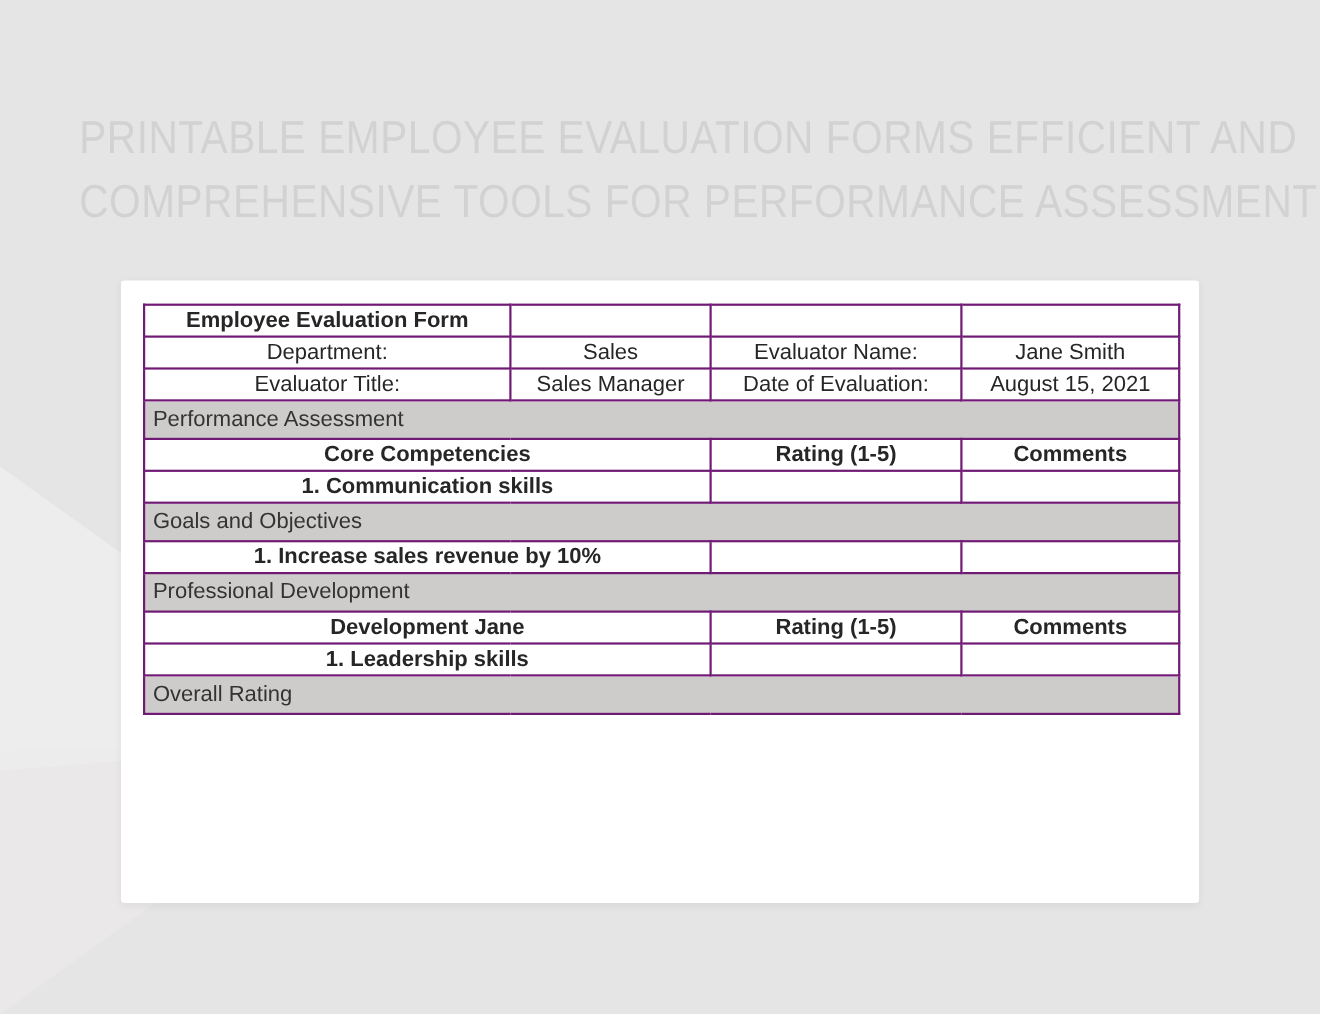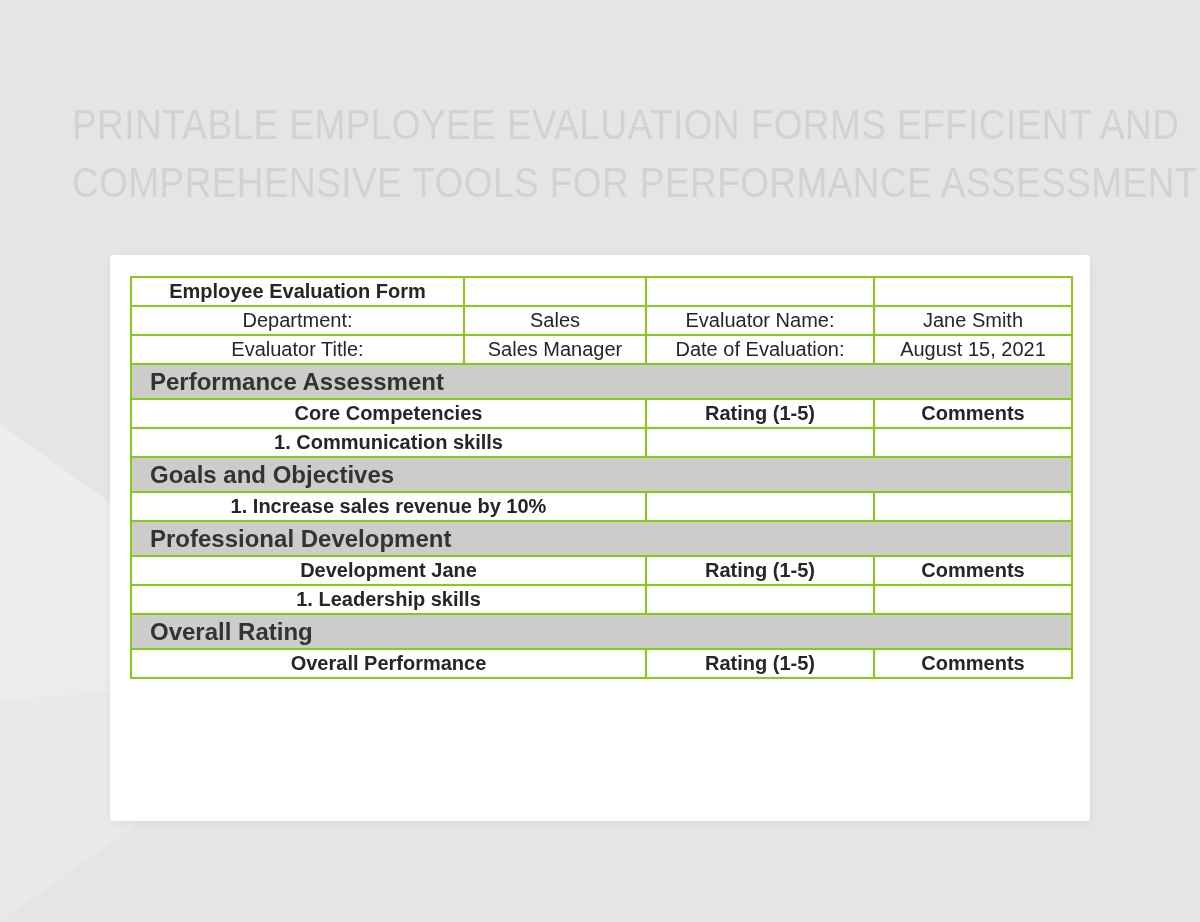--- a/index.html
+++ b/index.html
@@ -56,37 +56,37 @@
   table.eval {
     position: absolute;
     left: 20px;
     top: 21px;
     width: 941px;
     border-collapse: collapse;
     table-layout: fixed;
     color: #262626;
   }
   table.eval td {
-    border: 2px solid #84cc16;
+    border: 2px solid #701a75;
     text-align: center;
     vertical-align: middle;
     font-size: 20px;
     height: 29px;
     padding: 0 4px;
     overflow: hidden;
     white-space: nowrap;
   }
   td.bold { font-weight: 700; }
   tr.band td {
     background: #cdcccb;
     text-align: left;
-    font-weight: 700;
-    font-size: 24px;
+    font-weight: 400;
+    font-size: 20px;
     color: #333333;
-    padding-left: 18px;
+    padding-left: 7px;
     height: 35px;
   }
 </style>
 </head>
 <body>
 
 <div class="bg-wedge"></div>
 <div class="bg-wedge2"></div>
 
 <div class="page-title">
@@ -157,21 +157,16 @@
     </tr>
     <tr>
       <td colspan="2" class="bold">1. Leadership skills</td>
       <td></td>
       <td></td>
     </tr>
 
     <tr class="band">
       <td colspan="4">Overall Rating</td>
     </tr>
-    <tr>
-      <td colspan="2" class="bold">Overall Performance</td>
-      <td class="bold">Rating (1-5)</td>
-      <td class="bold">Comments</td>
-    </tr>
 
   </tbody>
     </table>
 </div>
 
 </body></html>

